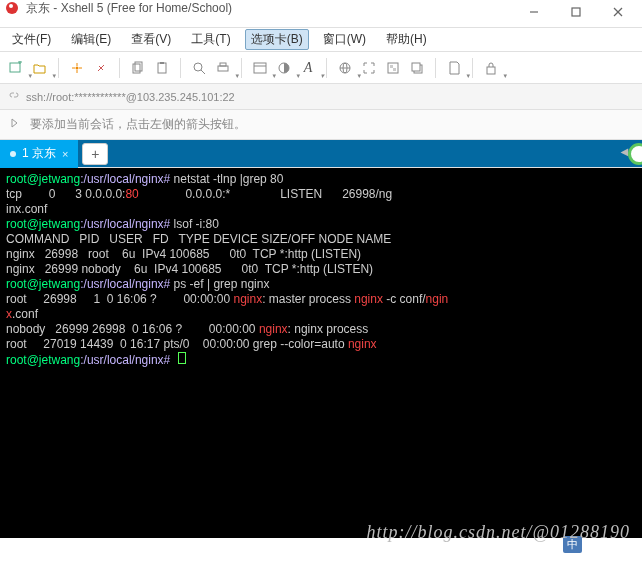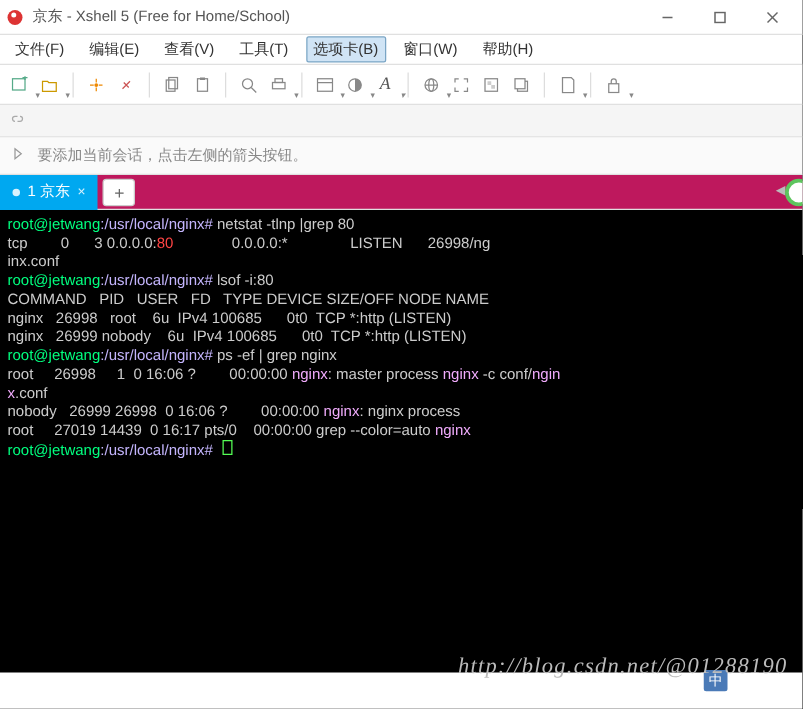--- a/index.html
+++ b/index.html
@@ -1,43 +1,43 @@
 <!DOCTYPE html>
 <html><head>
 <meta charset="utf-8">
 <style>
 * { margin: 0; padding: 0; box-sizing: border-box; font-family: "Microsoft YaHei", sans-serif; }
 body { width: 642px; height: 567px; background: #fff; overflow: hidden; font-size: 12px; position: relative; }
-.titlebar { height: 28px; display: flex; align-items: center; padding: 0 4px; border-bottom: 1px solid #e0e0e0; background: #fff; }
+.titlebar { height: 28px; display: flex; padding: 0 4px; border-bottom: 1px solid #e0e0e0; background: #fff; }
 .titlebar .icon { width: 16px; height: 16px; margin-right: 6px; }
 .titlebar .title { flex: 1; color: #555; font-size: 12px; }
 .winbtns { display: flex; gap: 2px; }
 .winbtn { width: 40px; height: 24px; display: flex; align-items: center; justify-content: center; color: #666; }
 .menubar { height: 24px; display: flex; align-items: center; padding: 0 6px; gap: 8px; border-bottom: 1px solid #e0e0e0; }
 .menubar .mitem { padding: 18px 6px; color: #333; }
 .menubar .mitem.active { background: #d0e4f5; border: 1px solid #7aa5c5; border-radius: 2px; padding: 1px 5px; }
 .toolbar { height: 32px; display: flex; align-items: center; padding: 0 6px; gap: 4px; border-bottom: 1px solid #e0e0e0; background: #fff; }
 .tbtn { width: 20px; height: 20px; display: flex; align-items: center; justify-content: center; color: #555; position: relative; }
 .tbtn.dd::after { content: "▾"; font-size: 7px; position: absolute; right: -6px; bottom: -2px; color: #888; }
 .tsep { width: 1px; height: 20px; background: #ddd; margin: 0 4px; }
 .addrbar { height: 26px; display: flex; align-items: center; padding: 0 8px; gap: 6px; background: #f5f5f5; border-bottom: 1px solid #e0e0e0; color: #888; }
 .addrbar .ssh { font-size: 11px; }
 .tipbar { height: 30px; display: flex; align-items: center; padding: 0 8px; gap: 8px; background: #fafafa; border-bottom: 1px solid #e0e0e0; color: #888; }
-.tabsbar { height: 28px; display: flex; align-items: center; background: #be185d; border-bottom: 1px solid #e0e0e0; position: relative; }
+.tabsbar { height: 28px; display: flex; align-items: center; background: #0369a1; border-bottom: 1px solid #e0e0e0; position: relative; }
 .tab { height: 28px; display: flex; align-items: center; gap: 6px; padding: 0 10px; background: #00a8f0; color: #fff; font-size: 12px; }
 .tab .dot { width: 6px; height: 6px; background: #fff; border-radius: 50%; opacity: .85; }
 .tab .x { font-size: 11px; opacity: .85; }
 .addtab { width: 26px; height: 22px; margin-left: 4px; background: #fff; border: 1px solid #ccc; border-radius: 3px; display: flex; align-items: center; justify-content: center; color: #666; font-size: 14px; }
 .tabsnav { position: absolute; right: 4px; top: 6px; display: flex; gap: 2px; color: #bbb; font-size: 10px; }
 .greenbubble { position: absolute; right: -8px; top: 3px; width: 22px; height: 22px; border: 3px solid #5ec55e; border-radius: 50%; background: #fff; }
 .term { background: #000; font-family: "Consolas", monospace; font-size: 12px; line-height: 15px; padding: 4px 6px; white-space: pre; color: #ccc; height: 370px; overflow: hidden; }
 .g { color: #00ff7f; }
 .b { color: #c4b5fd; }
 .r { color: #ff4444; }
-.dr { color: #f0abfc; }
+.dr { color: #ef4444; }
 .cur { display: inline-block; width: 8px; height: 12px; border: 1px solid #5f5; }
 .watermark { position: absolute; right: 12px; bottom: 24px; color: #bbb; font-family: serif; font-size: 18px; font-style: italic; letter-spacing: 1px; }
 .ime { position: absolute; right: 60px; bottom: 14px; background: #4a7ab7; color: #fff; font-size: 11px; padding: 1px 4px; border-radius: 2px; }
 </style>
 </head>
 <body>
 
 <div class="titlebar">
   <span class="icon">
     <svg width="16" height="16" viewBox="0 0 16 16">
@@ -179,20 +179,21 @@
         <rect x="2" y="6" width="8" height="7" fill="none" stroke="#888"></rect>
         <path d="M4 6 v-2 a2 2 0 0 1 4 0 v2" fill="none" stroke="#888"></path>
       </svg>
     </div>
 </div>
 
 <div class="addrbar">
   <span><svg width="12" height="12">
         <path d="M4 8 a2 2 0 0 1 0 -4 h2 M8 4 a2 2 0 0 1 0 4 h-2" fill="none" stroke="#aaa"></path>
       </svg></span>
+  <span class="ssh">ssh://root:************@103.235.245.101:22</span>
 </div>
 
 <div class="tipbar">
   <span><svg width="14" height="14">
         <path d="M4 3 l5 4 l-5 4 z" fill="none" stroke="#999"></path>
       </svg></span>
   <span>要添加当前会话，点击左侧的箭头按钮。</span>
 </div>
 
 <div class="tabsbar">

